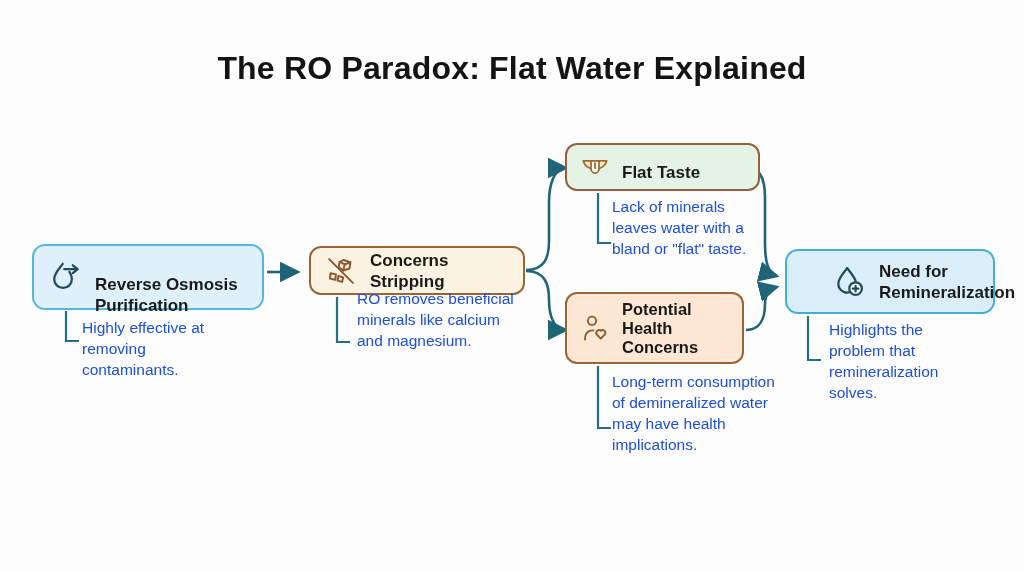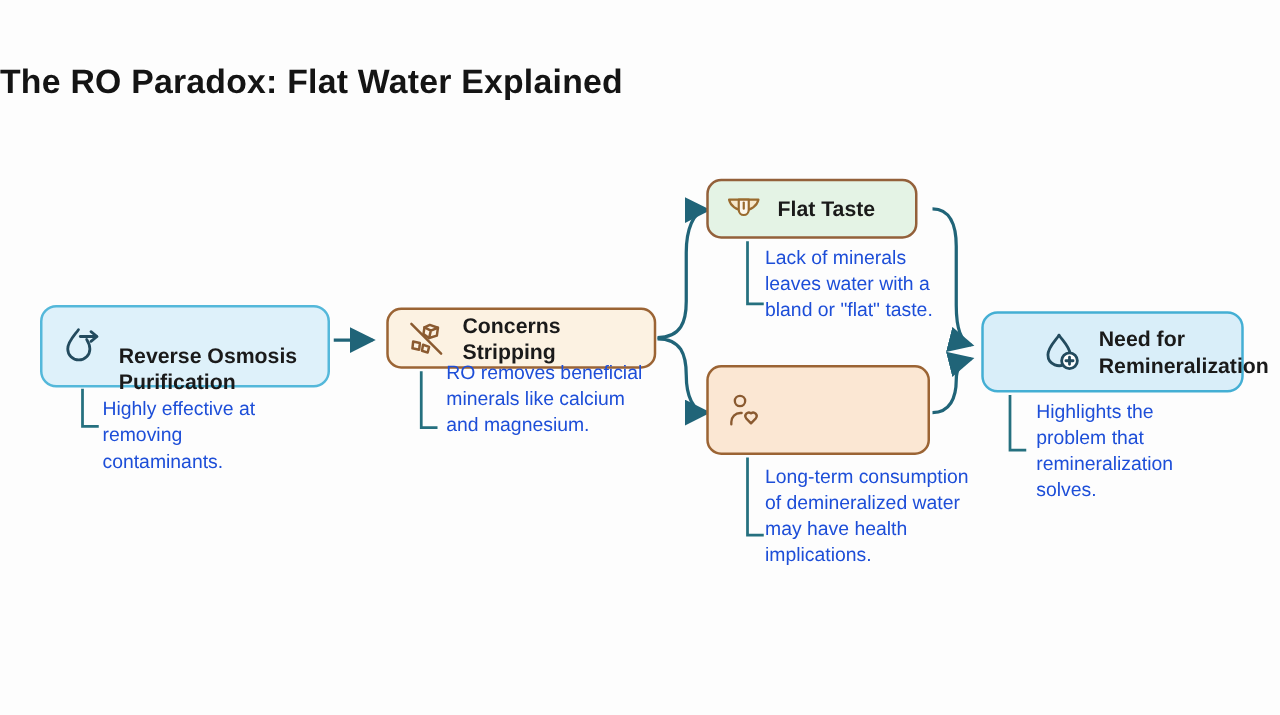--- a/index.html
+++ b/index.html
@@ -1,41 +1,41 @@
 <!DOCTYPE html>
 <html><head>
 <meta charset="utf-8">
 <style>
   html,body{margin:0;padding:0;background:#ffffff;}
   .canvas{
     position:relative;width:1024px;height:572px;background:#fdfdfd;
     font-family:"Liberation Sans", sans-serif;color:#1b1b1b;overflow:hidden;
   }
   .title{
-    position:absolute;left:0;top:50px;width:100%;margin:0;text-align:left;
-    font-size:27px;font-weight:bold;color:#141414;letter-spacing:.2px;
+    position:absolute;left:0;top:50px;width:100%;margin:0;text-align:center;
+    font-size:32px;font-weight:bold;color:#141414;letter-spacing:.2px;
   }
   .overlay{position:absolute;left:0;top:0;width:1024px;height:572px;pointer-events:none;}
   .node{
     position:absolute;display:flex;align-items:center;gap:12px;
     box-sizing:border-box;padding:6px 10px 6px 13px;border-radius:13px;border:2px solid;
   }
   .node .icon{flex:0 0 auto;display:flex;align-items:center;justify-content:center;}
   .node-title{font-weight:bold;font-size:17px;line-height:21px;color:#1a1a1a;}
   .box-blue{background:#def1fa;border-color:#54b8da;}
   .box-blue2{background:#d9eef9;border-color:#44afd4;}
   .box-tan{background:#fcf2e2;border-color:#9b6434;}
   .box-green{background:#e4f3e5;border-color:#93603a;}
   .box-peach{background:#fbe7d3;border-color:#9b6434;}
   .desc{
     position:absolute;font-size:15.5px;line-height:21px;color:#1d4ed8;
   }
   .n-ro{left:32px;top:244px;width:232px;height:66px;}
   .n-mineral{left:309px;top:246px;width:216px;height:49px;border-radius:12px;}
-  .n-flat{left:565px;top:143px;width:169px;height:48px;border-radius:12px;}
+  .n-flat{left:565px;top:143px;width:195px;height:48px;border-radius:12px;align-items:flex-end;}
   .n-health{left:565px;top:292px;width:179px;height:72px;border-radius:12px;gap:10px;}
   .n-health .node-title{font-size:16.5px;line-height:19px;}
   .n-remin{left:785px;top:249px;width:210px;height:65px;padding-left:44px;}
   .t-ro{width:152px;margin-top:36px;}
   .t-remin{width:152px;}
   .t-health{width:95px;}
   .d-ro{left:82px;top:317px;width:150px;}
   .d-mineral{left:357px;top:288px;width:160px;}
   .d-flat{left:612px;top:196px;width:142px;}
   .d-health{left:612px;top:371px;width:168px;}
@@ -107,20 +107,21 @@
   <div class="desc d-flat">Lack of minerals leaves water with a bland or "flat" taste.</div>
 
   <div class="node box-peach n-health">
     <span class="icon">
       <svg width="32" height="32" viewBox="0 0 24 24" fill="none" stroke="#8a5a30" stroke-width="1.4" stroke-linecap="round" stroke-linejoin="round">
         <circle cx="9" cy="6.6" r="3.1"></circle>
         <path d="M3.8 20.6 v-1.4 a5.4 5.4 0 0 1 5.4-5.4 h0.8"></path>
         <path d="M15.6 20 l-2.9-3 a2.1 2.1 0 0 1 2.9-3 a2.1 2.1 0 0 1 2.9 3 Z"></path>
       </svg>
     </span>
+    <span class="node-title t-health">Potential Health Concerns</span>
   </div>
   <div class="desc d-health">Long-term consumption of demineralized water may have health implications.</div>
 
   <div class="node box-blue2 n-remin">
     <span class="icon">
       <svg width="36" height="36" viewBox="0 0 24 24" fill="none" stroke="#234b5e" stroke-width="1.5" stroke-linecap="round" stroke-linejoin="round">
         <path d="M10.8 2.8 C8.2 6.4 4.9 9.4 4.9 13.2 A5.8 5.8 0 0 0 14.9 17.2"></path>
         <path d="M10.8 2.8 C13.4 6.4 16.4 9.2 16.7 12.6"></path>
         <circle cx="16.4" cy="16.4" r="4.2" fill="#ffffff"></circle>
         <path d="M16.4 14.5 v3.8 M14.5 16.4 h3.8"></path>

